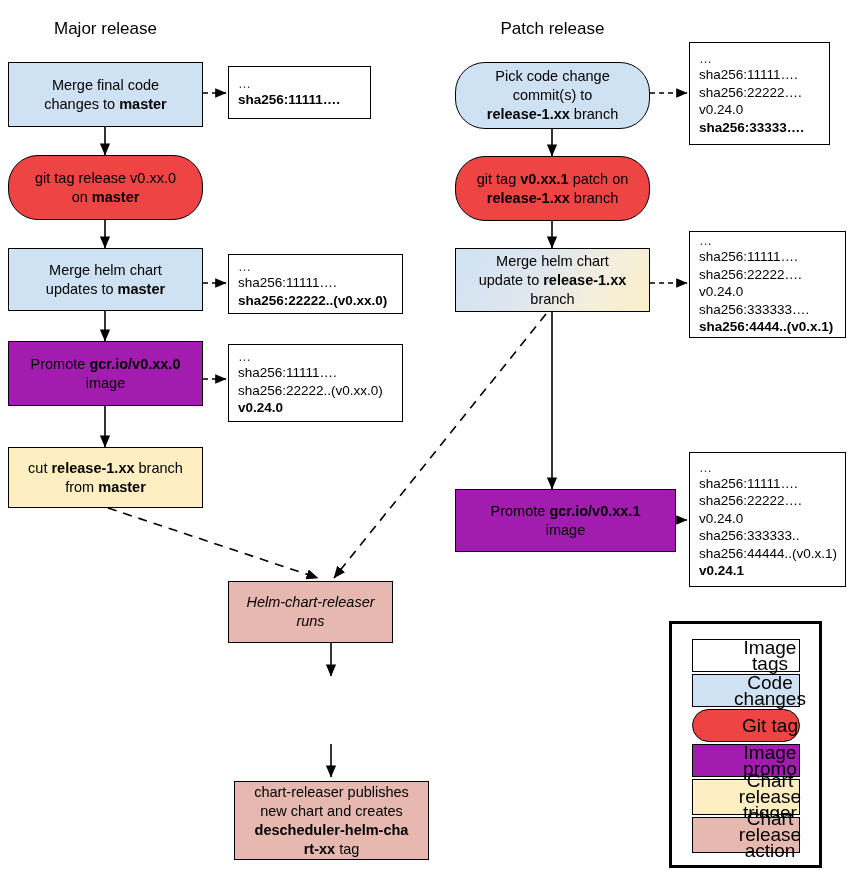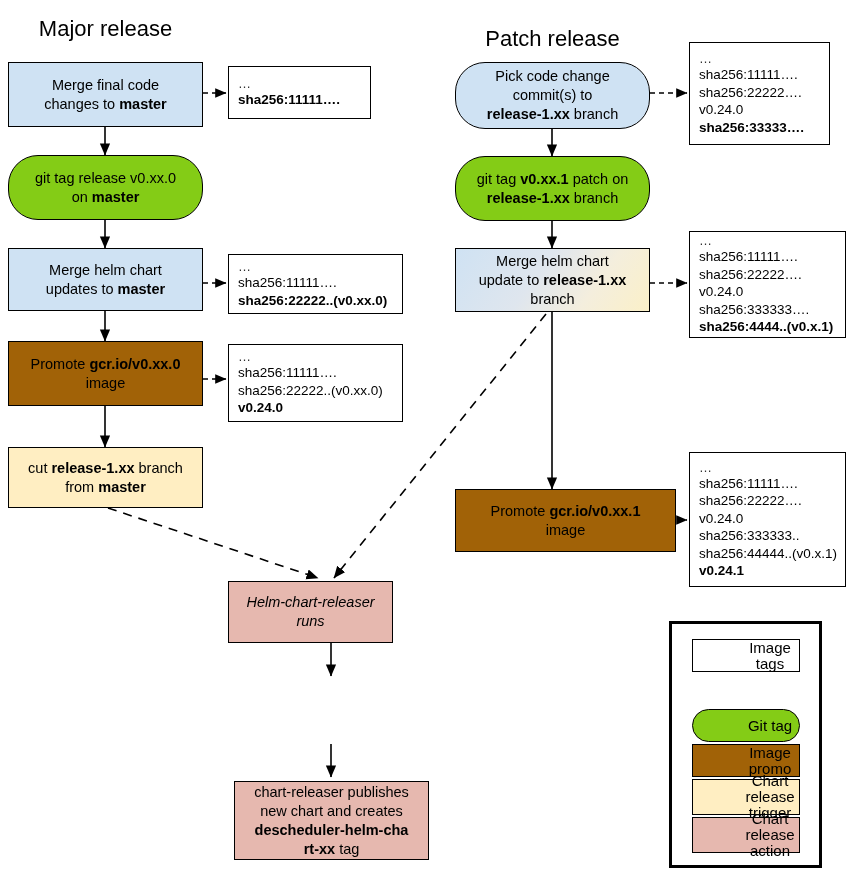--- a/index.html
+++ b/index.html
@@ -13,43 +13,43 @@
   }
   #canvas {
     position: relative;
     width: 853px;
     height: 875px;
     background: #ffffff;
     overflow: hidden;
   }
   .col-title {
     position: absolute;
-    font-size: 22px;
+    font-size: 17px;
     line-height: 20px;
     color: #000;
     white-space: nowrap;
     text-align: center;
   }
   .node {
     position: absolute;
     box-sizing: border-box;
     border: 1.4px solid #000000;
     display: flex;
     align-items: center;
     justify-content: center;
     text-align: center;
     font-size: 14.5px;
     line-height: 19px;
     padding: 2px 6px;
     word-wrap: break-word;
   }
   .node .txt { display: block; width: 100%; }
   .fill-blue   { background: #cfe2f3; }
-  .fill-green  { background: #84cc16; border-radius: 30px; }
-  .fill-purple { background: #a16207; }
+  .fill-green  { background: #ef4444; border-radius: 30px; }
+  .fill-purple { background: #a21caf; }
   .fill-yellow { background: #ffeec2; justify-content: flex-end; }
   .fill-pink   { background: #e6b8af; }
   .fill-white  { background: #ffffff; }
   .fill-grad   { background: linear-gradient(125deg, #cfe2f3 0%, #dfe6ee 42%, #f4eedd 70%, #fbf0c8 100%); }
 
   .note {
     position: absolute;
     box-sizing: border-box;
     border: 1.6px solid #000000;
     background: #ffffff;
@@ -73,21 +73,21 @@
     background: #ffffff;
   }
   .legend-item {
     position: absolute;
     box-sizing: border-box;
     border: 1.4px solid #000000;
     display: flex;
     align-items: center;
     justify-content: center;
     text-align: center;
-    font-size: 15px;
+    font-size: 19px;
     line-height: 16px;
     padding-left: 48px;
   }
   svg.edges {
     position: absolute;
     left: 0; top: 0;
     width: 853px;
     height: 875px;
     pointer-events: none;
   }
@@ -123,21 +123,21 @@
     <line x1="650" y1="520" x2="687" y2="520" stroke="#000" stroke-width="1.5" stroke-dasharray="5,4" marker-end="url(#ah)"></line>
 
     <line x1="108" y1="508" x2="318" y2="578" stroke="#000" stroke-width="1.6" stroke-dasharray="9,7" marker-end="url(#ah)"></line>
     <line x1="546" y1="314" x2="334" y2="578" stroke="#000" stroke-width="1.6" stroke-dasharray="9,7" marker-end="url(#ah)"></line>
 
     <line x1="331" y1="643" x2="331" y2="676" stroke="#000" stroke-width="1.6" marker-end="url(#ah)"></line>
     <line x1="331" y1="744" x2="331" y2="777" stroke="#000" stroke-width="1.6" marker-end="url(#ah)"></line>
   </svg>
 
   <div class="col-title" style="left:8px; top:19px; width:195px;">Major release</div>
-  <div class="col-title" style="left:455px; top:29px; width:195px;">Patch release</div>
+  <div class="col-title" style="left:455px; top:19px; width:195px;">Patch release</div>
 
   <div class="node fill-blue" style="left:8px; top:62px; width:195px; height:65px;">
     <span class="txt">Merge final code<br>changes to <b>master</b></span>
   </div>
 
   <div class="node fill-green" style="left:8px; top:155px; width:195px; height:65px;">
     <span class="txt">git tag release v0.xx.0<br>on <b>master</b></span>
   </div>
 
   <div class="node fill-blue" style="left:8px; top:248px; width:195px; height:63px;">
@@ -186,20 +186,23 @@
 
 
   <div class="node fill-pink" style="left:234px; top:781px; width:195px; height:79px;">
     <span class="txt">chart-releaser publishes<br>new chart and creates<br><b>descheduler-helm-cha</b><br><b>rt-xx</b> tag</span>
   </div>
 
   <div class="legend-outer" style="left:669px; top:621px; width:153px; height:247px;">
     <div class="legend-item fill-white" style="left:20px; top:15px; width:108px; height:33px;">
       <span>Image tags</span>
     </div>
+    <div class="legend-item fill-blue" style="left:20px; top:50px; width:108px; height:33px;">
+      <span>Code changes</span>
+    </div>
     <div class="legend-item fill-green" style="left:20px; top:85px; width:108px; height:33px;">
       <span>Git tag</span>
     </div>
     <div class="legend-item fill-purple" style="left:20px; top:120px; width:108px; height:33px;">
       <span>Image promo</span>
     </div>
     <div class="legend-item fill-yellow" style="left:20px; top:155px; width:108px; height:36px;">
       <span style="white-space:pre-line;">Chart release
 trigger</span>
     </div>

